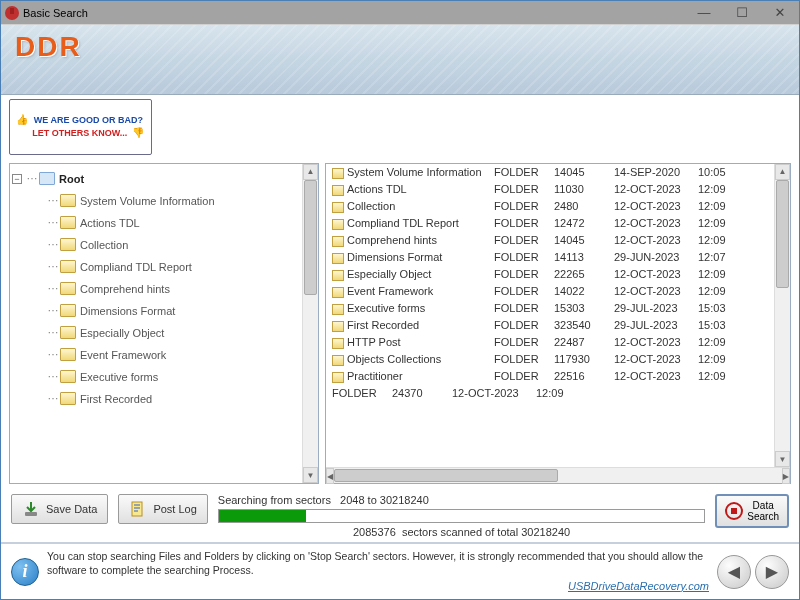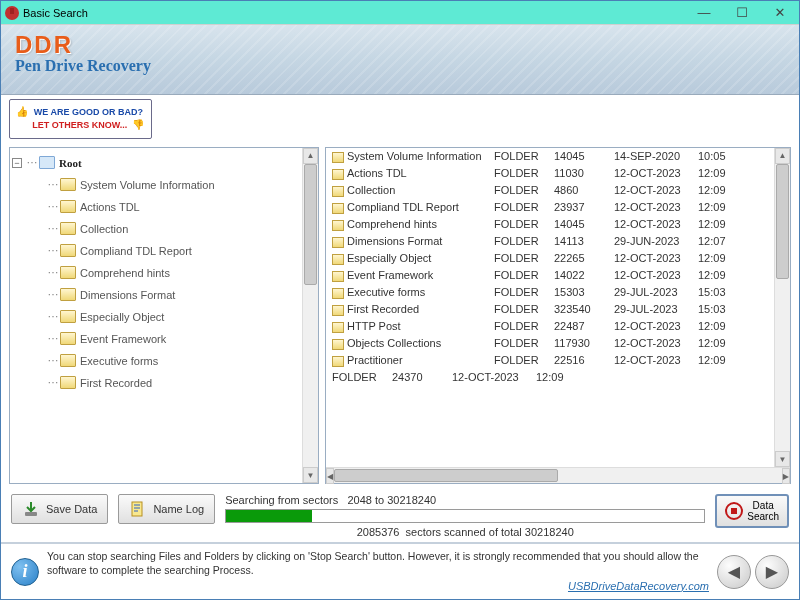--- a/index.html
+++ b/index.html
@@ -1,46 +1,46 @@
 <!DOCTYPE html>
 <html><head>
 <meta charset="utf-8">
 <style>
 * { box-sizing: border-box; margin: 0; padding: 0; font-family: Tahoma, Arial, sans-serif; }
 body { background: #fff; width: 800px; height: 600px; overflow: hidden; }
 .window { width: 800px; height: 600px; border: 1px solid #4a7fb5; background: #fff; display: flex; flex-direction: column; }
-.titlebar { height: 24px; background: #5eead4; border-bottom: 1px solid #d0d0d0; display: flex; align-items: center; padding: 0 4px; font-size: 11px; }
+.titlebar { height: 24px; background: #a3a3a3; border-bottom: 1px solid #d0d0d0; display: flex; align-items: center; padding: 0 4px; font-size: 11px; }
 .titlebar-icon { width: 14px; height: 14px; background: #c03030; border-radius: 50%; margin-right: 4px; position: relative; }
 .titlebar-icon::after { content: ''; position: absolute; top: 2px; left: 5px; width: 4px; height: 6px; background: #a02020; }
 .titlebar-title { flex: 1; }
 .win-controls { display: flex; gap: 8px; }
 .win-btn { width: 30px; height: 18px; display: flex; align-items: center; justify-content: center; font-size: 13px; color: #444; cursor: pointer; }
 .banner { height: 70px; background: linear-gradient(180deg, #d8e4ed 0%, #c5d6e3 50%, #b8cadb 100%); border-bottom: 1px solid #9ab; padding: 6px 14px; position: relative; overflow: hidden; }
 .banner::before { content: ''; position: absolute; top:0; left:0; right:0; bottom:0; background: repeating-linear-gradient(135deg, rgba(255,255,255,0.15) 0px, rgba(255,255,255,0.15) 2px, transparent 2px, transparent 8px); }
-.banner-ddr { font-family: 'Arial Black', sans-serif; font-size: 24px; font-weight: 900; color: #e85d1a; text-shadow: 1px 1px 0 #fff, 2px 2px 2px rgba(0,0,0,0.15); letter-spacing: 2px; position: relative; }
+.banner-ddr { font-family: 'Arial Black', sans-serif; font-size: 28px; font-weight: 900; color: #e85d1a; text-shadow: 1px 1px 0 #fff, 2px 2px 2px rgba(0,0,0,0.15); letter-spacing: 2px; position: relative; }
 .banner-sub { font-family: 'Comic Sans MS', cursive; font-size: 16px; color: #2a6fb0; font-weight: bold; margin-top: -2px; position: relative; }
 .callout-bar { padding: 4px 8px; }
-.callout { display: inline-block; background: #fff; border: 1px solid #6a6a8a; border-radius: 2px; padding: 6px 6px; font-family: 'Courier New', monospace; font-size: 9px; line-height: 1.1; font-weight: bold; }
+.callout { display: inline-block; background: #fff; border: 1px solid #6a6a8a; border-radius: 2px; padding: 14px 6px; font-family: 'Courier New', monospace; font-size: 9px; line-height: 1.1; font-weight: bold; }
 .callout-l1 { color: #1a4aa8; }
 .callout-l2 { color: #d02020; }
 .callout-thumb { color: #5080c0; font-size: 10px; }
 .main-area { flex: 1; padding: 4px 8px; display: flex; gap: 6px; overflow: hidden; }
 .tree-panel, .list-panel { border: 1px solid #9aadc2; background: #fff; position: relative; }
 .tree-panel { width: 310px; display: flex; }
 .tree-content { flex: 1; overflow: hidden; padding: 4px 2px; font-size: 11px; color: #555; position: relative; }
 .scrollbar-v { width: 16px; background: #f0f0f0; border-left: 1px solid #ddd; display: flex; flex-direction: column; }
 .sb-btn { height: 16px; background: #e8e8e8; border: 1px solid #ccc; display: flex; align-items: center; justify-content: center; font-size: 8px; color: #666; cursor: pointer; }
 .sb-track { flex: 1; position: relative; }
 .sb-thumb { position: absolute; top: 0; left: 1px; right: 1px; height: 40%; background: #cdcdcd; border: 1px solid #aaa; border-radius: 2px; }
 .tree-node { display: flex; align-items: center; height: 22px; white-space: nowrap; }
 .tree-conn { display: inline-block; width: 14px; text-align: center; color: #888; }
 .tree-box { display: inline-block; width: 10px; height: 10px; border: 1px solid #888; text-align: center; line-height: 8px; font-size: 9px; color: #555; margin-right: 3px; }
 .tree-fold { display: inline-block; width: 16px; height: 13px; background: linear-gradient(180deg,#fff6d0,#f0d878); border: 1px solid #c0a040; border-radius: 1px; margin-right: 4px; position: relative; }
 .tree-fold.root { background: #d6e8f8; border-color: #7fa8d6; }
-.tree-root-label { color: #222; font-weight: bold; font-family: Liberation Serif, serif; }
+.tree-root-label { color: #222; font-weight: bold; }
 .list-panel { flex: 1; display: flex; flex-direction: column; }
 .list-header { display: flex; background: linear-gradient(180deg,#fdfdfd,#ececec); border-bottom: 1px solid #d5d5d5; font-size: 11px; color: #333; }
 .lh-col { padding: 3px 6px; border-right: 1px solid #d5d5d5; overflow: hidden; white-space: nowrap; }
 .list-body { flex: 1; overflow: hidden; display: flex; }
 .list-rows { flex: 1; font-size: 11px; color: #333; }
 .list-row { display: flex; height: 17px; align-items: center; }
 .lr-col { padding: 0 6px; overflow: hidden; white-space: nowrap; }
 .file-icon { display: inline-block; width: 12px; height: 11px; background: linear-gradient(180deg,#fff6d0,#f0d878); border: 1px solid #c0a040; margin-right: 3px; vertical-align: middle; }
 .scrollbar-h { height: 16px; background: #f0f0f0; border-top: 1px solid #ddd; display: flex; }
 .sb-trackh { flex: 1; position: relative; }
@@ -72,21 +72,20 @@
     <span class="titlebar-title">Basic Search</span>
     <div class="win-controls">
       <div class="win-btn">—</div>
       <div class="win-btn">☐</div>
       <div class="win-btn">✕</div>
     </div>
   </div>
 
   <div class="banner">
     <div class="banner-ddr">DDR</div>
-    <div class="banner-sub">Pen Drive Recovery</div>
   </div>
 
   <div class="callout-bar">
     <span class="callout">
       <span class="callout-thumb">👍</span>
       <span class="callout-l1">WE ARE GOOD OR BAD?</span><br>
       &nbsp;&nbsp;&nbsp;<span class="callout-l2">LET OTHERS KNOW...</span>
       <span class="callout-thumb">👎</span>
     </span>
   </div>
@@ -175,28 +174,28 @@
             <div class="list-row">
               <div class="lr-col c-name"><span class="file-icon"></span>Actions TDL</div>
               <div class="lr-col c-type">FOLDER</div>
               <div class="lr-col c-size">11030</div>
               <div class="lr-col c-date">12-OCT-2023</div>
               <div class="lr-col c-time">12:09</div>
             </div>
             <div class="list-row">
               <div class="lr-col c-name"><span class="file-icon"></span>Collection</div>
               <div class="lr-col c-type">FOLDER</div>
-              <div class="lr-col c-size">4860</div>
+              <div class="lr-col c-size">2480</div>
               <div class="lr-col c-date">12-OCT-2023</div>
               <div class="lr-col c-time">12:09</div>
             </div>
             <div class="list-row">
               <div class="lr-col c-name"><span class="file-icon"></span>Compliand TDL Report</div>
               <div class="lr-col c-type">FOLDER</div>
-              <div class="lr-col c-size">23937</div>
+              <div class="lr-col c-size">12472</div>
               <div class="lr-col c-date">12-OCT-2023</div>
               <div class="lr-col c-time">12:09</div>
             </div>
             <div class="list-row">
               <div class="lr-col c-name"><span class="file-icon"></span>Comprehend hints</div>
               <div class="lr-col c-type">FOLDER</div>
               <div class="lr-col c-size">14045</div>
               <div class="lr-col c-date">12-OCT-2023</div>
               <div class="lr-col c-time">12:09</div>
             </div>
@@ -291,21 +290,21 @@
       </span>
       <span>Save Data</span>
     </button>
     <button class="btn3d">
       <span class="ico">
         <svg width="18" height="18" viewBox="0 0 18 18">
             <rect x="3" y="2" width="10" height="14" fill="#f8e890" stroke="#b89020"></rect>
             <path d="M5 5h6M5 8h6M5 11h4" stroke="#3060c0" stroke-width="1"></path>
           </svg>
       </span>
-      <span>Name Log</span>
+      <span>Post Log</span>
     </button>
     <div class="progress-area">
       <span>Searching from sectors</span>
       &nbsp;&nbsp;<span>2048 to 30218240</span>
       <div class="progress-bar">
         <div class="progress-fill"></div>
       </div>
       <div style="text-align:center">
         <span>2085376</span>
         &nbsp;<span>sectors scanned of total 30218240</span>
@@ -314,21 +313,21 @@
     <button class="stop-btn">
       <span class="stop-ico"></span>
       <span style="white-space:pre">Data
 Search</span>
     </button>
   </div>
 
   <div class="hint-bar">
     <div class="info-icon">i</div>
     <div class="hint-text">
-      <span>You can stop searching Files and Folders by clicking on 'Stop Search' button. However, it is strongly recommended that you should allow the software to complete the searching Process.</span>
+      <span>You can stop searching Files and Folders by clicking on 'Stop Search' sectors. However, it is strongly recommended that you should allow the software to complete the searching Process.</span>
       <div class="hint-url">USBDriveDataRecovery.com</div>
     </div>
     <div class="nav-btns">
       <div class="nav-circle">◀</div>
       <div class="nav-circle">▶</div>
     </div>
   </div>
 
 </div>
 

